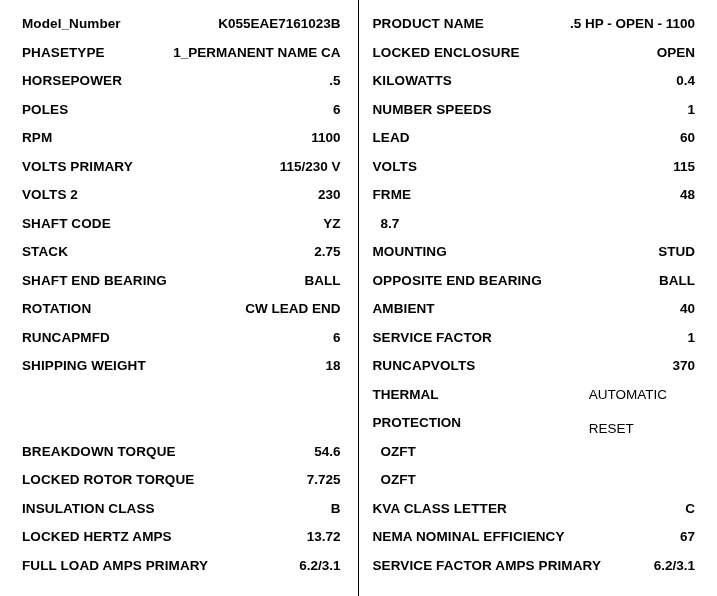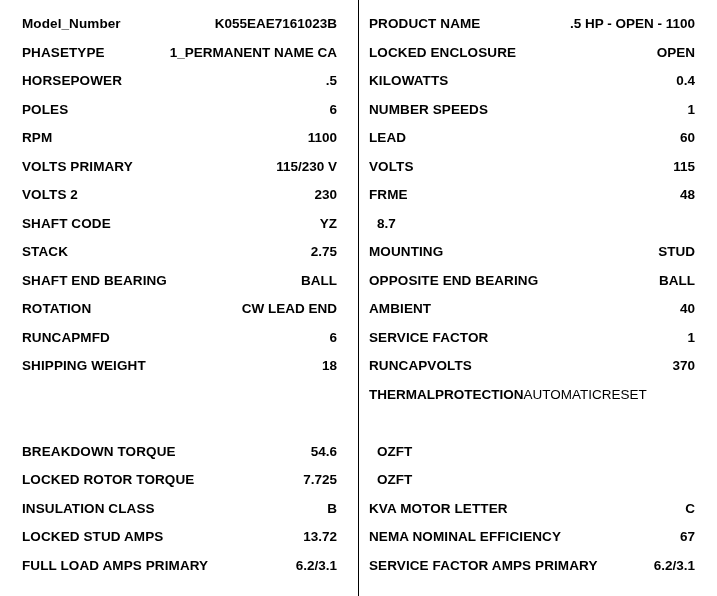--- a/index.html
+++ b/index.html
@@ -66,34 +66,35 @@
   .two-line {
     display: flex;
     justify-content: space-between;
     align-items: flex-start;
     height: 57px;
     white-space: nowrap;
   }
   .two-line .label-stack,
   .two-line .value-stack {
     display: flex;
-    flex-direction: row;
+    flex-direction: column;
   }
   .two-line .label-stack span {
     font-weight: bold;
     font-size: 13.5px;
     line-height: 28.5px;
   }
   .two-line .value-stack span {
     font-size: 13.5px;
     line-height: 28.5px;
     text-align: left;
   }
   .two-line .value-stack {
-    margin-right: 50px;
+    margin-right: 28px;
+    gap: 6px;
   }
 </style>
 </head>
 <body>
 
 <div class="sheet">
   <div class="divider"></div>
   <div class="cols">
 
     <div class="col left">
@@ -159,21 +160,21 @@
       </div>
       <div class="row">
         <span class="label">LOCKED ROTOR TORQUE</span>
         <span class="value">7.725</span>
       </div>
       <div class="row">
         <span class="label">INSULATION CLASS</span>
         <span class="value">B</span>
       </div>
       <div class="row">
-        <span class="label">LOCKED STUD AMPS</span>
+        <span class="label">LOCKED HERTZ AMPS</span>
         <span class="value">13.72</span>
       </div>
       <div class="row">
         <span class="label">FULL LOAD AMPS PRIMARY</span>
         <span class="value">6.2/3.1</span>
       </div>
     </div>
 
     <div class="col right">
       <div class="row">
@@ -239,21 +240,21 @@
         </div>
       </div>
 
       <div class="row">
         <span class="value">OZFT</span>
       </div>
       <div class="row">
         <span class="value">OZFT</span>
       </div>
       <div class="row">
-        <span class="label">KVA MOTOR LETTER</span>
+        <span class="label">KVA CLASS LETTER</span>
         <span class="value">C</span>
       </div>
       <div class="row">
         <span class="label">NEMA NOMINAL EFFICIENCY</span>
         <span class="value">67</span>
       </div>
       <div class="row">
         <span class="label">SERVICE FACTOR AMPS PRIMARY</span>
         <span class="value">6.2/3.1</span>
       </div>

